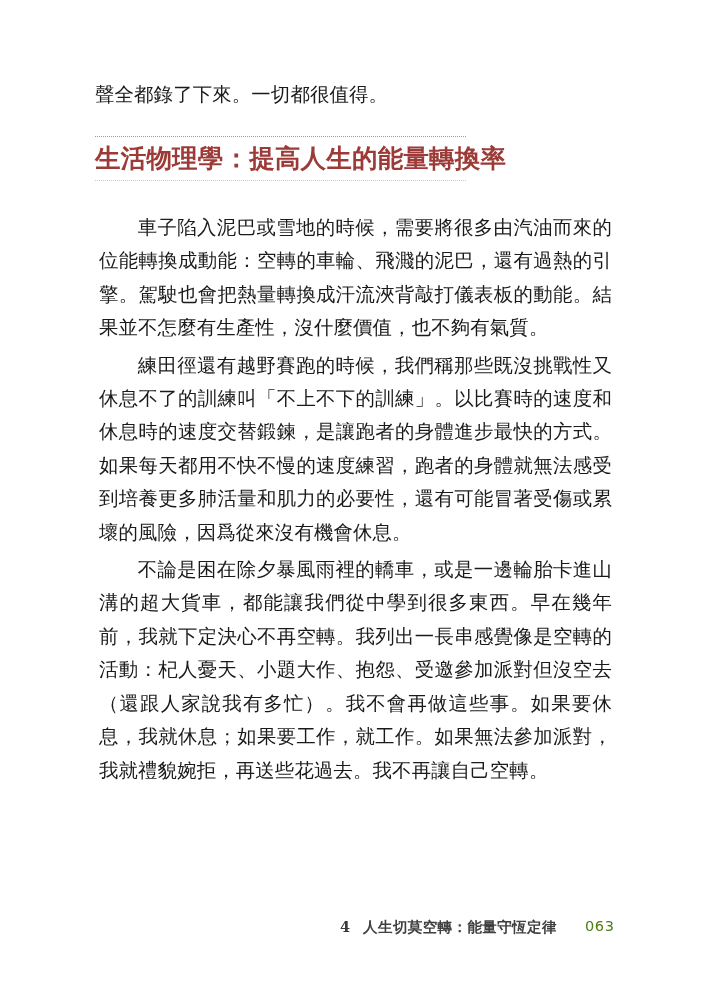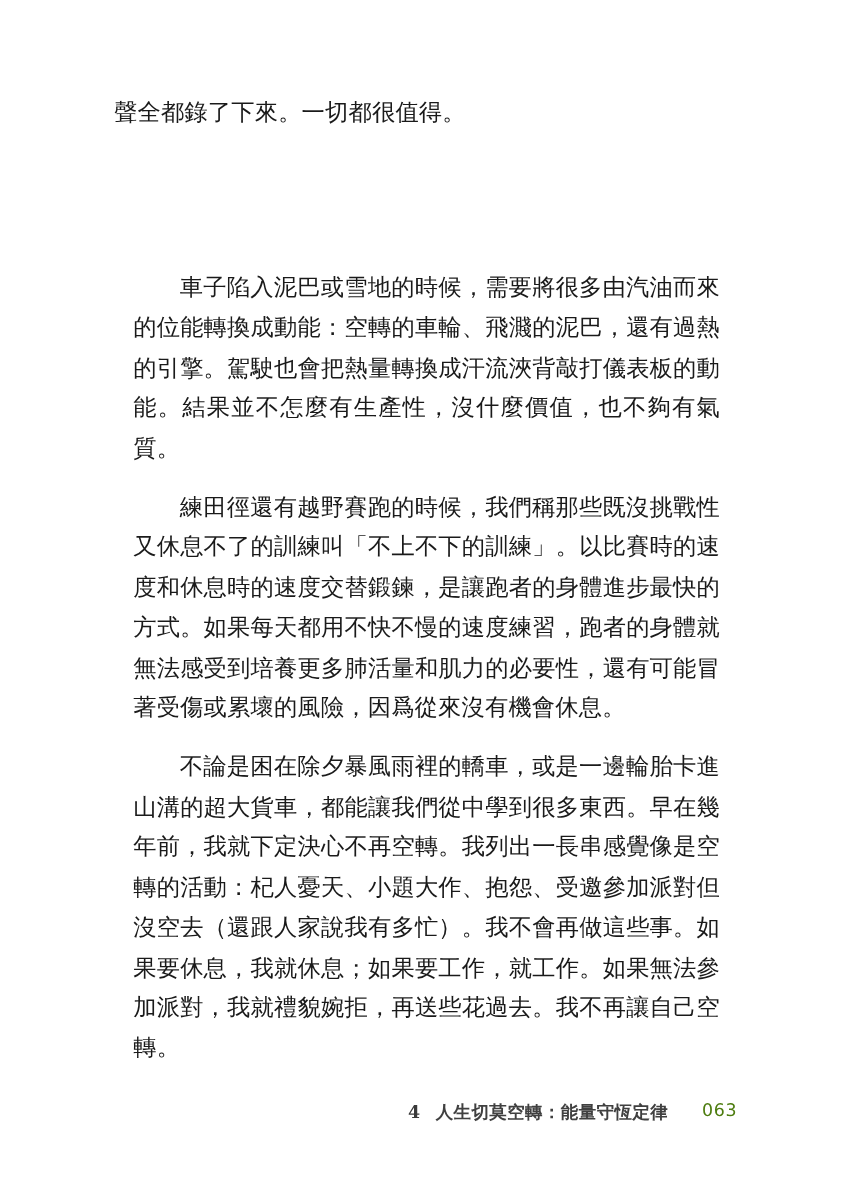--- a/index.html
+++ b/index.html
@@ -33,21 +33,21 @@
     word-break: break-all;
   }
 
   .continuation {
     margin-bottom: 0;
     font-family: Liberation Serif, serif;
   }
 
   .para {
     text-indent: 2em;
-    margin: 16px;
+    margin: 4px;
   }
 
   
   .heading-block {
     position: absolute;
     left: 95px;
     top: 136px;
     width: 371px;
   }
   .rule-top {
@@ -127,20 +127,25 @@
 </style>
 </head>
 <body>
 
 <div class="page" style="background: rgb(255, 255, 255);">
 
   <div class="flow-top">
     <p class="body-text continuation">聲全都錄了下來。一切都很值得。</p>
   </div>
 
+  <div class="heading-block">
+    <div class="rule-top" style="border-top-color: rgb(208, 138, 132);"></div>
+    <h2 class="section-heading" style="color: rgb(156, 58, 55);">生活物理學：提高人生的能量轉換率</h2>
+    <div class="rule-bottom" style="border-top-color: rgb(204, 198, 210);"></div>
+  </div>
 
   <div class="flow-main">
     <p class="body-text para">車子陷入泥巴或雪地的時候，需要將很多由汽油而來的位能轉換成動能：空轉的車輪、飛濺的泥巴，還有過熱的引擎。駕駛也會把熱量轉換成汗流浹背敲打儀表板的動能。結果並不怎麼有生產性，沒什麼價值，也不夠有氣質。</p>
     <p class="body-text para">練田徑還有越野賽跑的時候，我們稱那些既沒挑戰性又休息不了的訓練叫「不上不下的訓練」。以比賽時的速度和休息時的速度交替鍛鍊，是讓跑者的身體進步最快的方式。如果每天都用不快不慢的速度練習，跑者的身體就無法感受到培養更多肺活量和肌力的必要性，還有可能冒著受傷或累壞的風險，因爲從來沒有機會休息。</p>
     <p class="body-text para">不論是困在除夕暴風雨裡的轎車，或是一邊輪胎卡進山溝的超大貨車，都能讓我們從中學到很多東西。早在幾年前，我就下定決心不再空轉。我列出一長串感覺像是空轉的活動：杞人憂天、小題大作、抱怨、受邀參加派對但沒空去（還跟人家說我有多忙）。我不會再做這些事。如果要休息，我就休息；如果要工作，就工作。如果無法參加派對，我就禮貌婉拒，再送些花過去。我不再讓自己空轉。</p>
   </div>
 
   <div class="footer">
     <div class="footer-inner">
       <span class="footer-chapter-num" style="color: rgb(58, 58, 58);">4</span>

